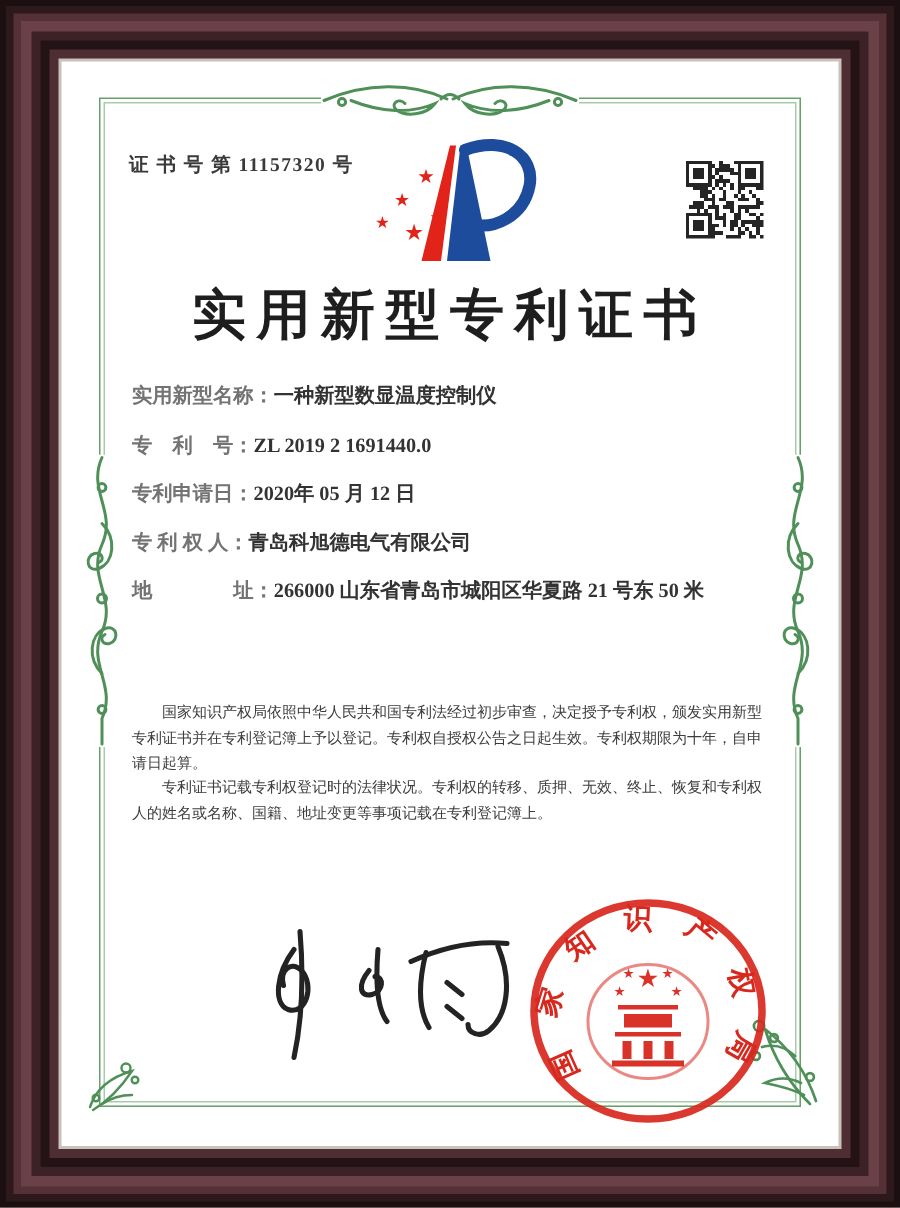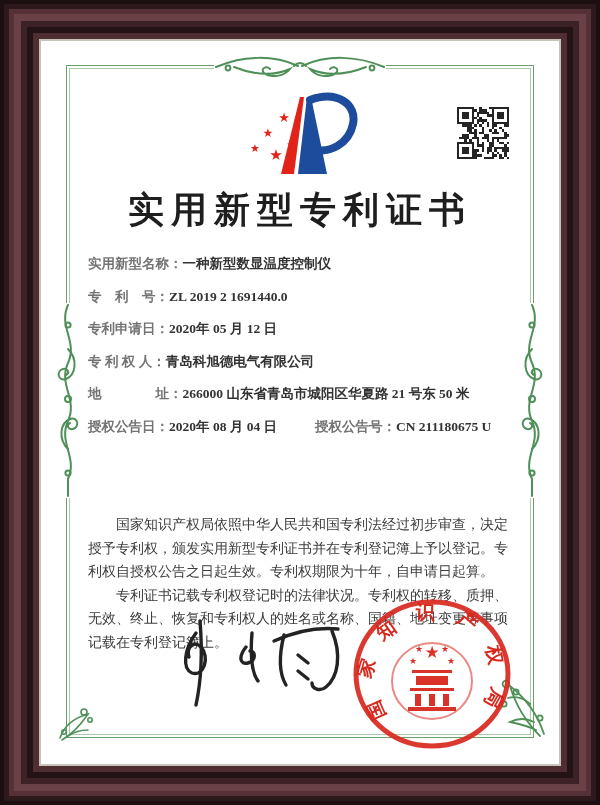--- a/index.html
+++ b/index.html
@@ -23,21 +23,21 @@
     box-shadow: inset 0 0 0 2px #ffffff, inset 0 0 0 3px #a6cda9;}
   .cert-no{left:86px;top:101px;font-size:13px;letter-spacing:1px;font-weight:600;color:#3a3a3a;}
   .logo{left:243px;top:90px;width:116px;height:90px;}
   .qr{left:457px;top:107px;width:52px;height:52px;}
   .title{left:0;top:186px;width:100%;text-align:center;font-size:36px;font-weight:700;
          letter-spacing:7px;color:#1e1e1e;}
   .fields{left:88px;top:254px;width:430px;font-size:13.5px;font-weight:600;color:#333;}
   .frow{margin-bottom:12.5px;line-height:20px;white-space:nowrap;}
   .frow .lbl{color:#737373;}
   .grant-gap{display:inline-block;width:38px;}
-  .body-text{left:88px;top:468px;width:426px;font-size:14px;line-height:1.68;color:#3c3c3c;margin-top:45px;}
+  .body-text{left:88px;top:468px;width:426px;font-size:10px;line-height:1.68;color:#3c3c3c;}
   .body-text p{margin:0;text-indent:2em;}
   .signer{left:88px;top:646px;font-size:14.5px;font-weight:600;line-height:1.75;
           font-family:"Liberation Sans","DejaVu Sans",sans-serif;color:#222;}
   .signature{left:162px;top:615px;width:195px;height:100px;}
   .seal{left:349px;top:596px;width:166px;height:158px;z-index:4;}
   .seal-date{left:355px;top:689px;font-size:13.5px;font-weight:700;letter-spacing:1px;color:#2d2d2d;z-index:5;}
   .flourish-top{left:214px;top:49px;width:172px;height:36px;z-index:2;}
   .flourish-left{left:54px;top:303px;width:28px;height:195px;z-index:2;}
   .flourish-right{left:518px;top:303px;width:28px;height:195px;z-index:2;}
   .floral-bl{left:54px;top:702px;width:40px;height:42px;z-index:3;}
@@ -101,20 +101,21 @@
       <path d="M50,56 C44,38 34,22 16,8 C22,28 32,44 46,58"></path>
       <path d="M40,44 C32,40 24,40 16,44 C26,46 34,48 42,52"></path>
       <path d="M36,26 C30,20 22,18 14,20"></path>
       <circle cx="12" cy="6" r="3.4"></circle>
       <circle cx="22" cy="14" r="2.6"></circle>
       <circle cx="10" cy="26" r="2.6"></circle>
       <circle cx="46" cy="40" r="2.6"></circle>
     </g>
   </svg>
 
+  <div class="abs cert-no">证 书 号 第 11157320 号</div>
 
   <svg class="abs logo" viewBox="0 0 116 90">
     <g fill="#e2231a" font-family="'DejaVu Sans',sans-serif" text-anchor="middle">
       <text x="12" y="62" font-size="11">★</text>
       <text x="25" y="47" font-size="12">★</text>
       <text x="41" y="32" font-size="13">★</text>
       <text x="33" y="70" font-size="15">★</text>
       <text x="48" y="58" font-size="10">★</text>
     </g>
     <polygon points="57,7 61,7 51,84 38,84" fill="#e2231a"></polygon>
@@ -372,23 +373,20 @@
     </div>
     <div class="frow">
       <span class="lbl">专利申请日：</span><span>2020年 05 月 12 日</span>
     </div>
     <div class="frow">
       <span class="lbl">专 利 权 人：</span><span>青岛科旭德电气有限公司</span>
     </div>
     <div class="frow">
       <span class="lbl">地　　　　址：</span><span>266000 山东省青岛市城阳区华夏路 21 号东 50 米</span>
     </div>
-    <div class="frow">
-      <span class="lbl">授权公告日：</span><span>2020年 08 月 04 日</span><span class="grant-gap"></span><span class="lbl">授权公告号：</span><span>CN 211180675 U</span>
-    </div>
   </div>
 
   <div class="abs body-text">
     <p>国家知识产权局依照中华人民共和国专利法经过初步审查，决定授予专利权，颁发实用新型专利证书并在专利登记簿上予以登记。专利权自授权公告之日起生效。专利权期限为十年，自申请日起算。</p>
     <p>专利证书记载专利权登记时的法律状况。专利权的转移、质押、无效、终止、恢复和专利权人的姓名或名称、国籍、地址变更等事项记载在专利登记簿上。</p>
   </div>
 
 
   <svg class="abs signature" viewBox="0 0 195 100">
     <g fill="none" stroke="#232323" stroke-width="3.4" stroke-linecap="round" stroke-linejoin="round">

